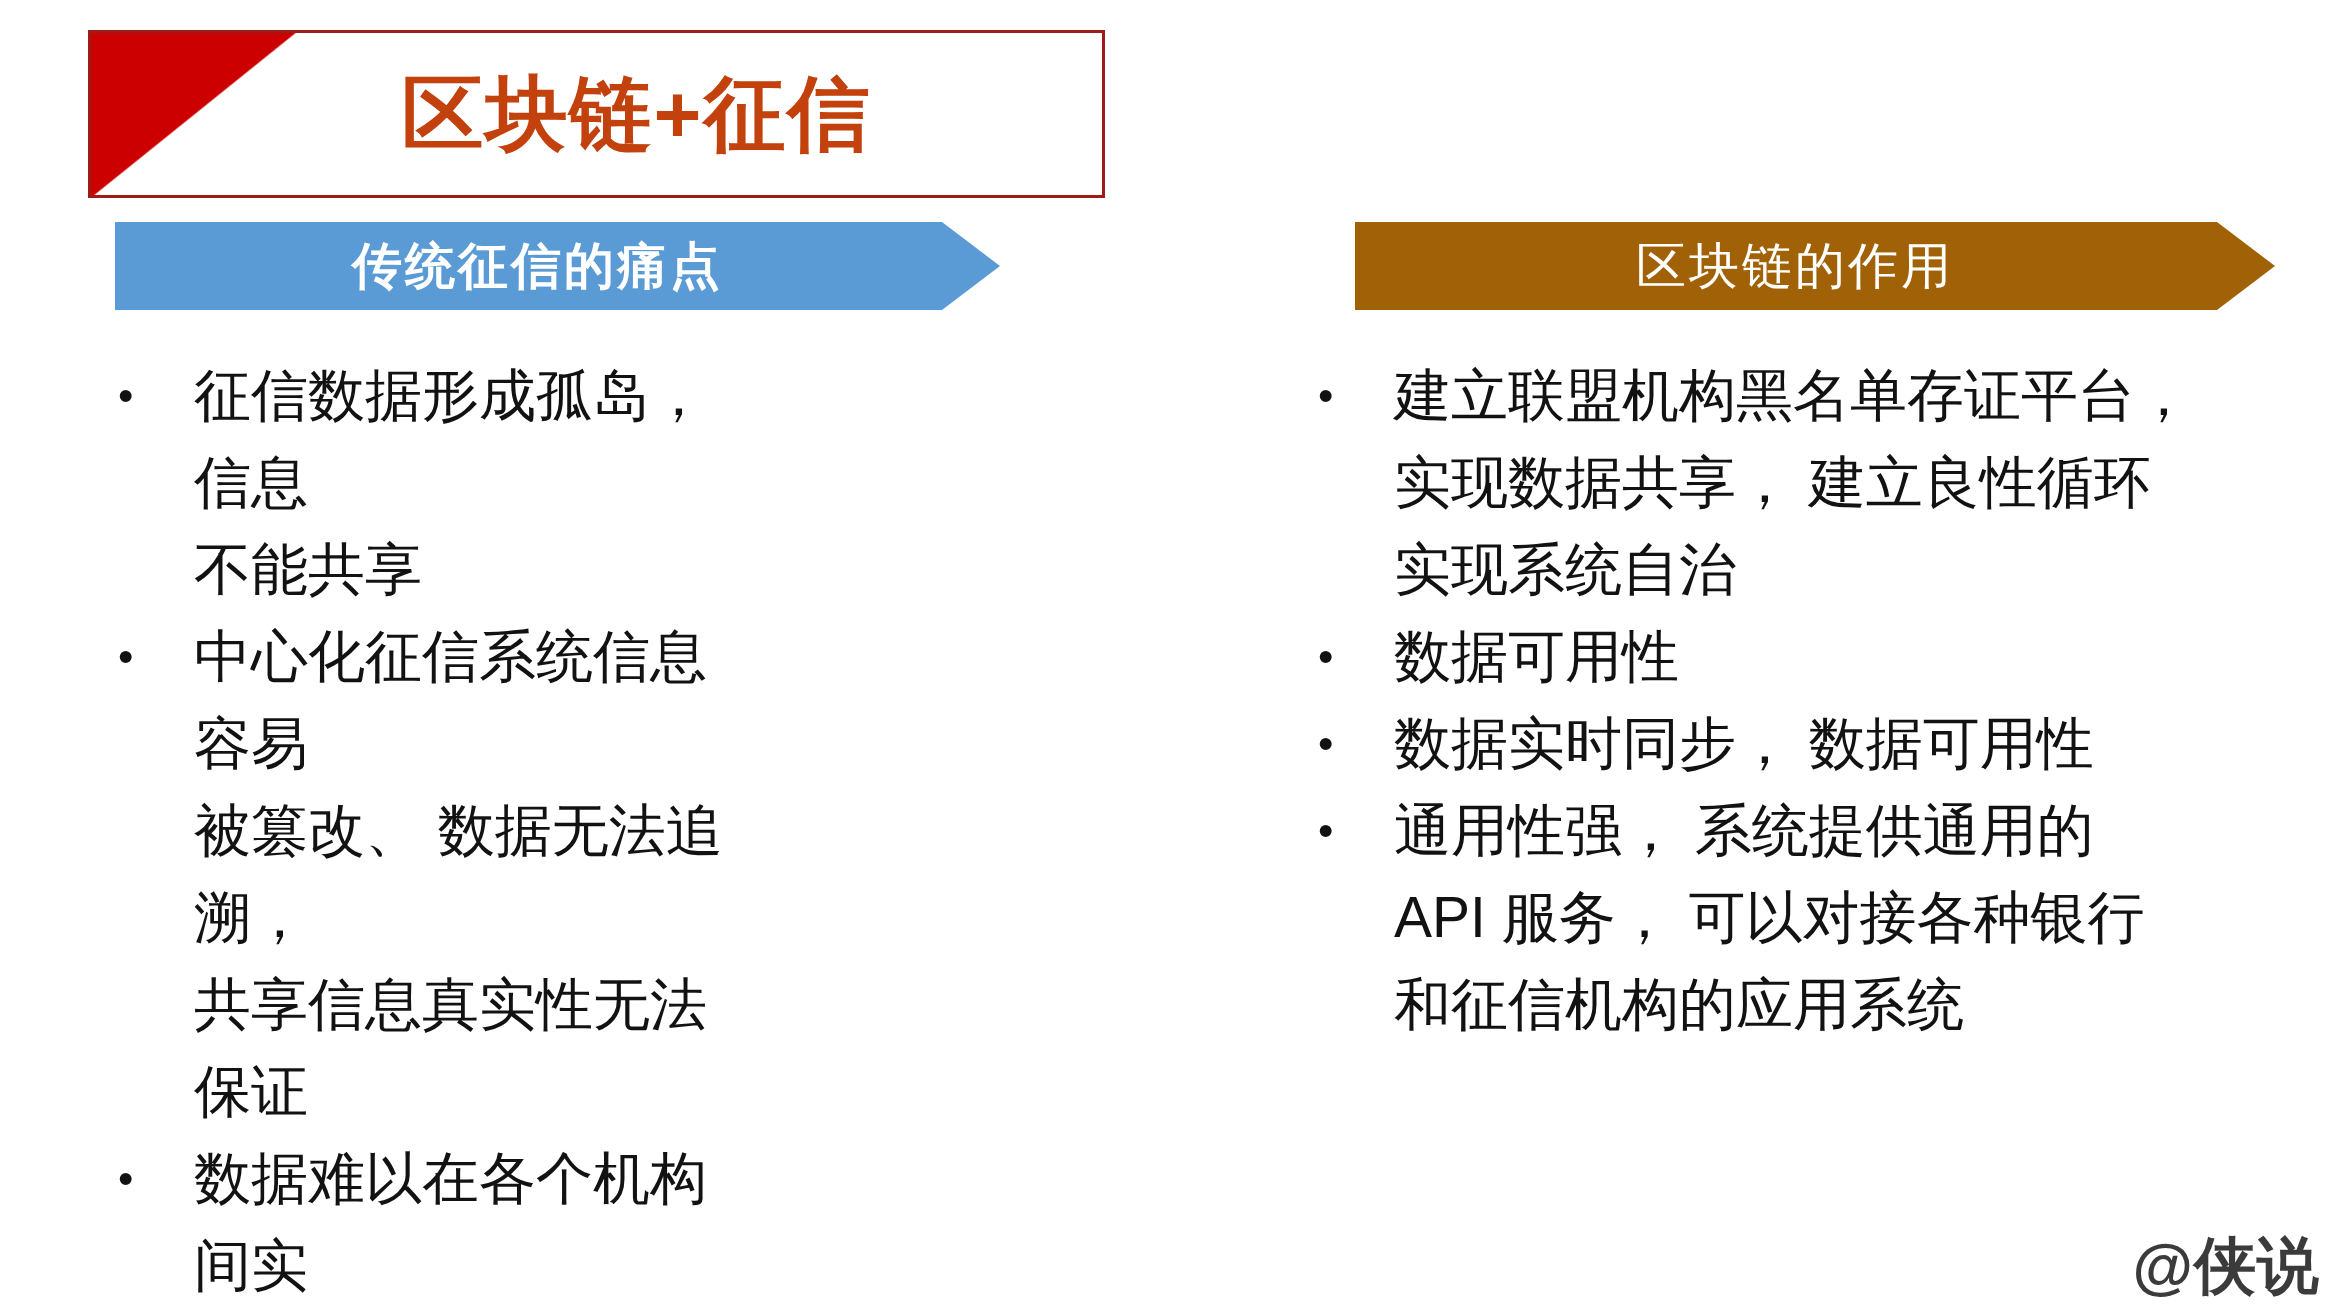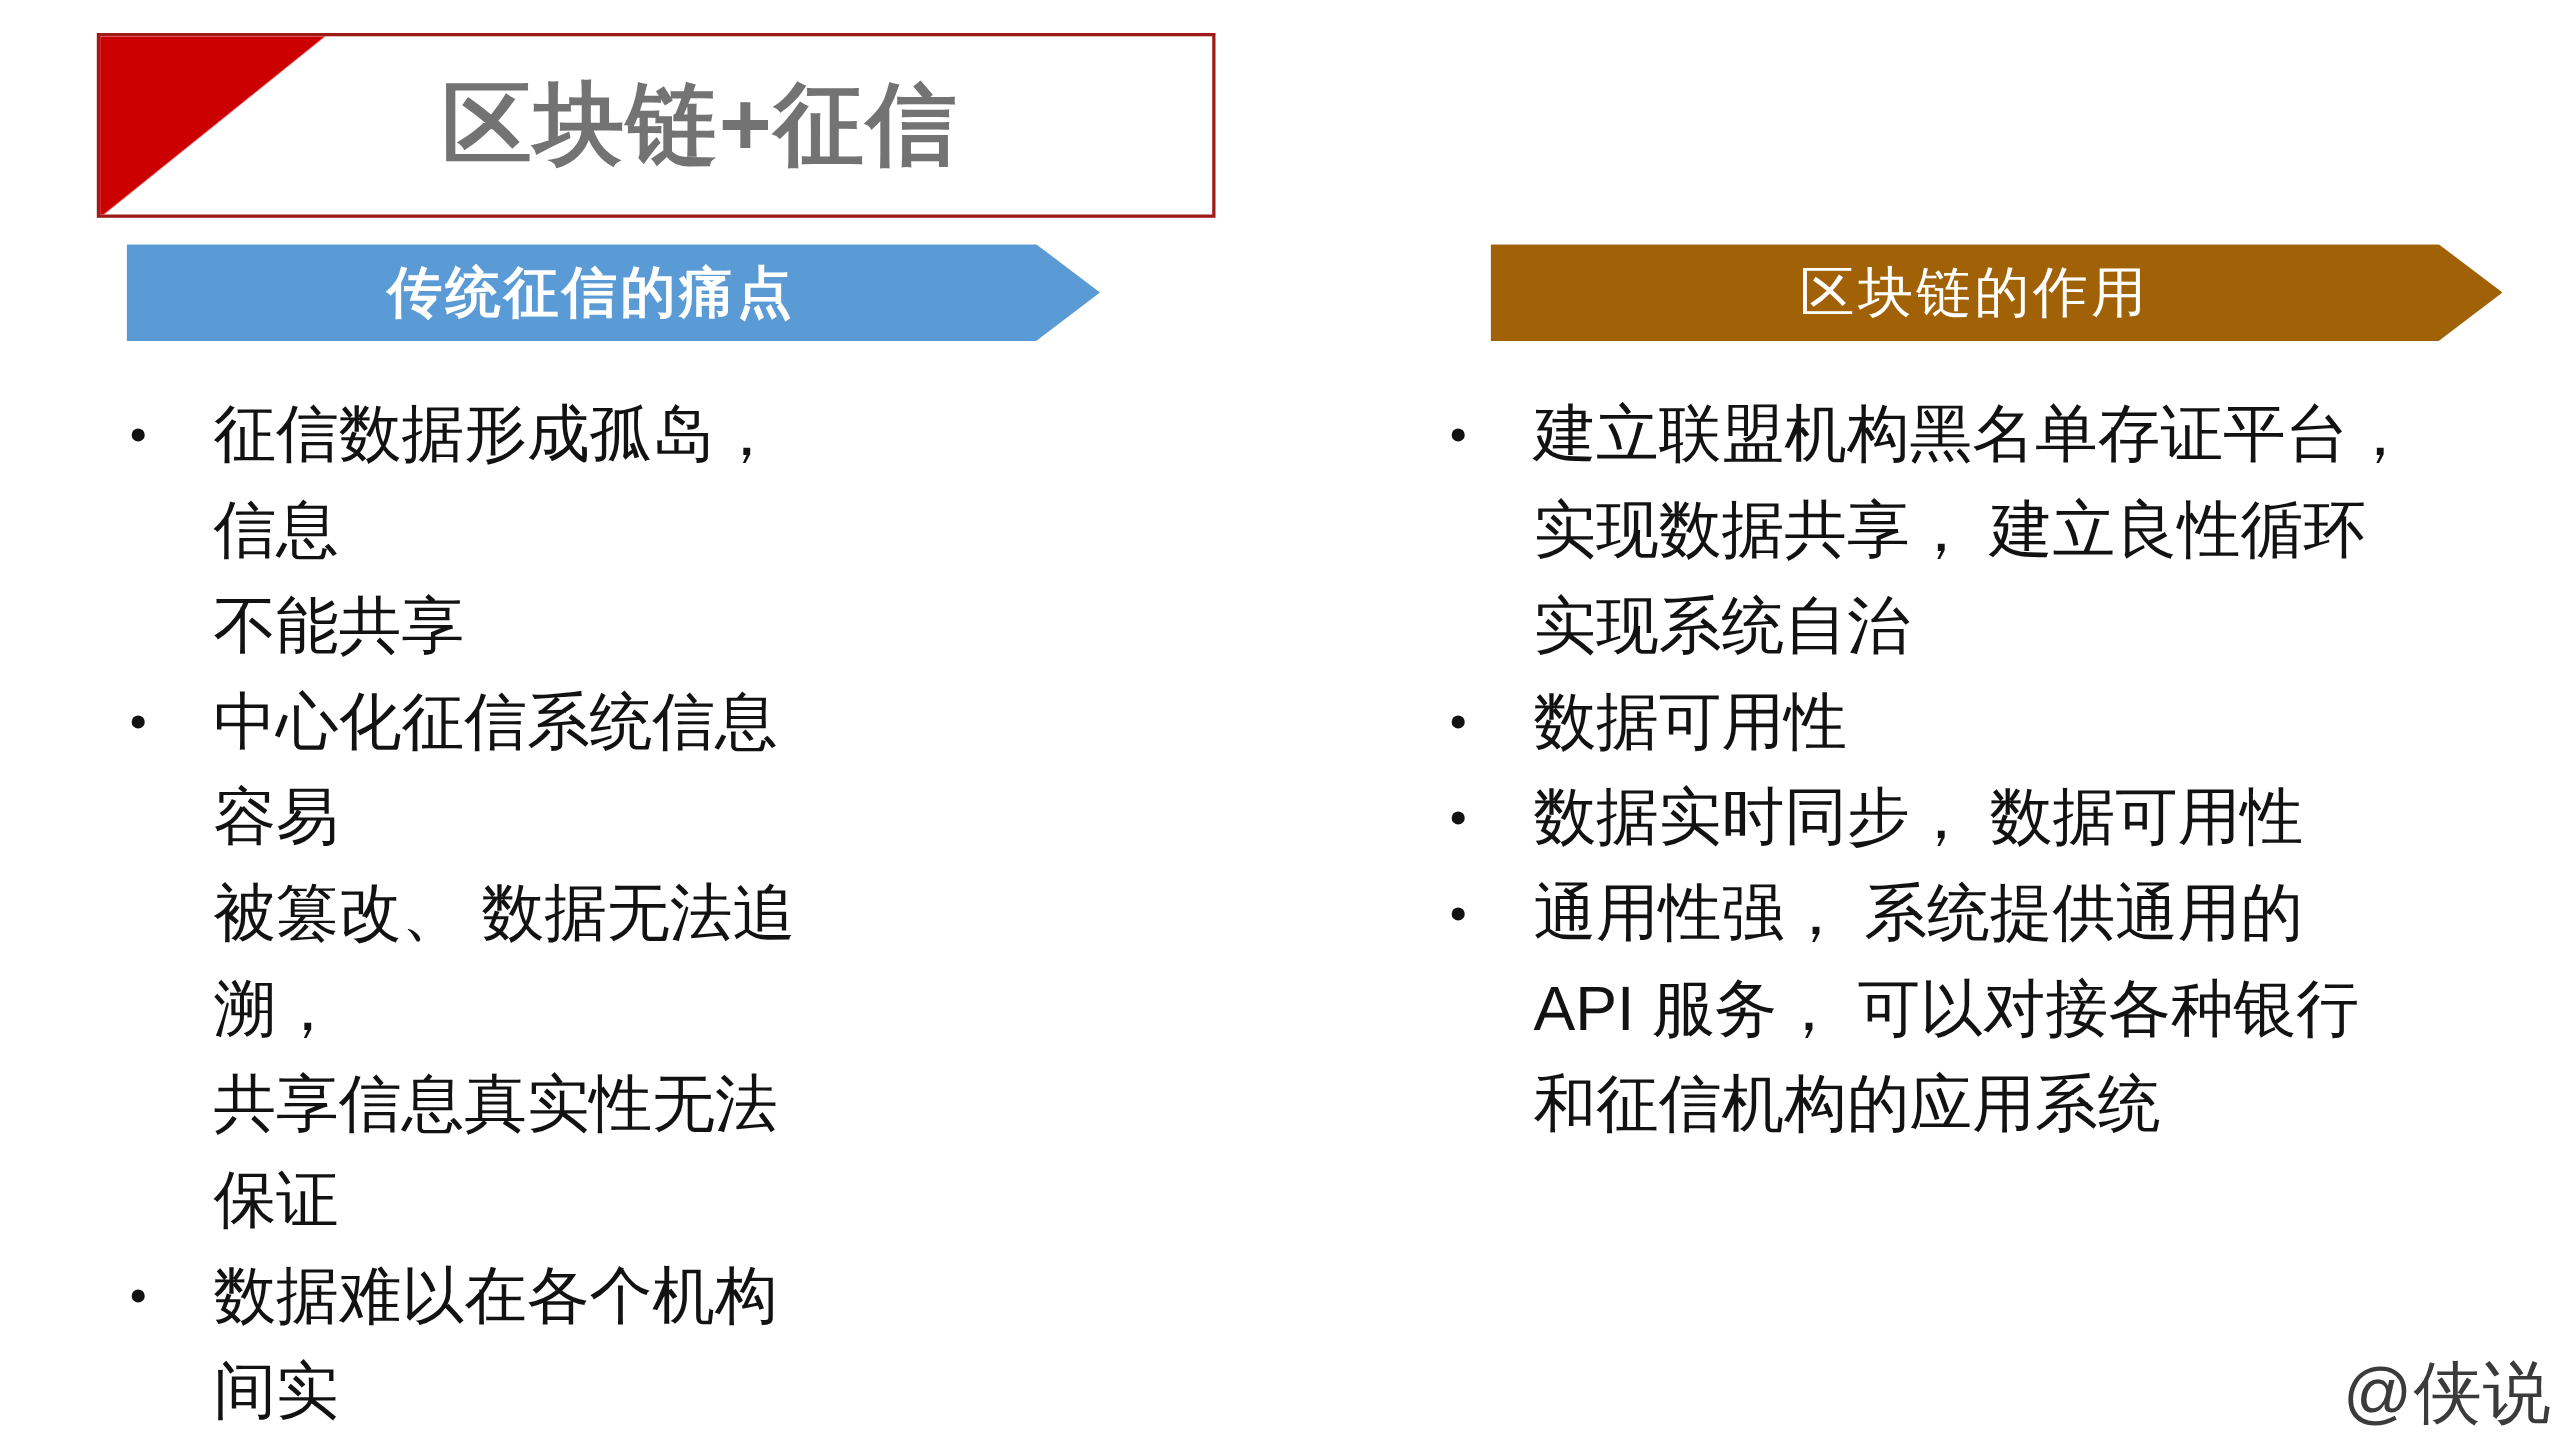--- a/index.html
+++ b/index.html
@@ -47,21 +47,21 @@
     position: absolute;
     left: 0;
     top: 0;
     width: 100%;
     height: 100%;
     display: flex;
     align-items: center;
     justify-content: center;
     padding-left: 80px;
     box-sizing: border-box;
-    color: #737373;
+    color: #c2410c;
     font-size: 82px;
     font-weight: bold;
     letter-spacing: 2px;
     line-height: 1;
     white-space: nowrap;
   }
 
   
   .chevron {
     position: absolute;
@@ -122,21 +122,21 @@
     flex: 1 1 auto;
     white-space: pre-line;
   }
 
   
   .watermark {
     position: absolute;
     right: 18px;
     bottom: 8px;
     font-size: 62px;
-    font-weight: normal;
+    font-weight: bold;
     color: #2b2b2b;
     letter-spacing: 1px;
     white-space: nowrap;
     opacity: 0.92;
   }
 </style>
 </head>
 <body>
 
 <div id="slide">

